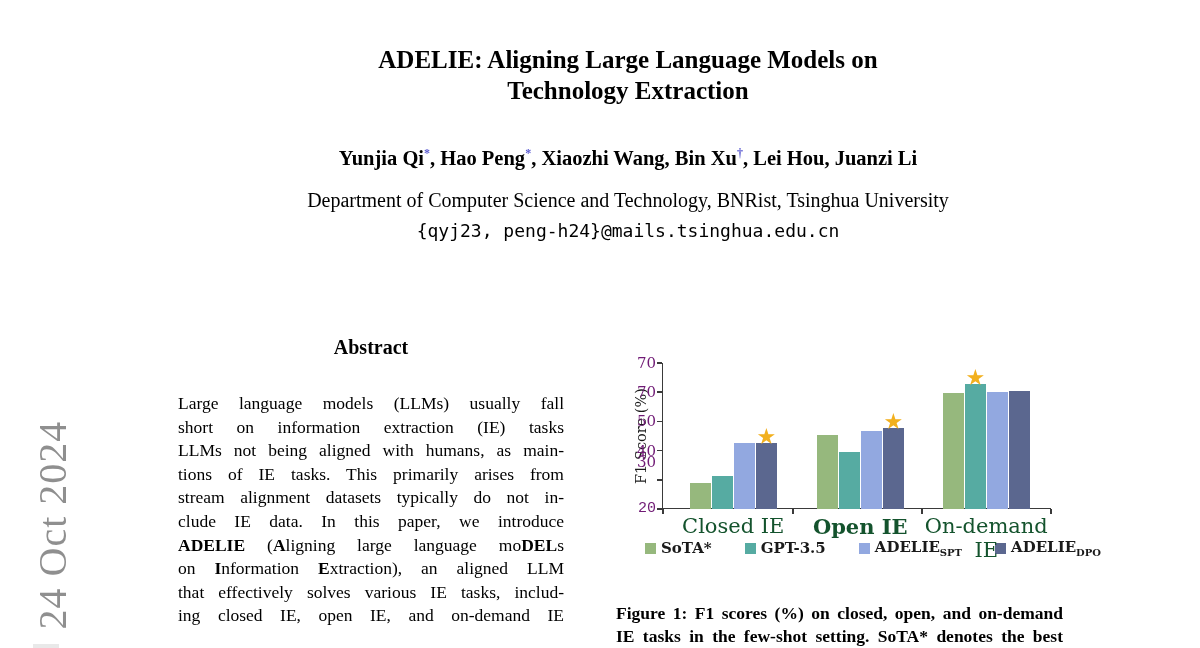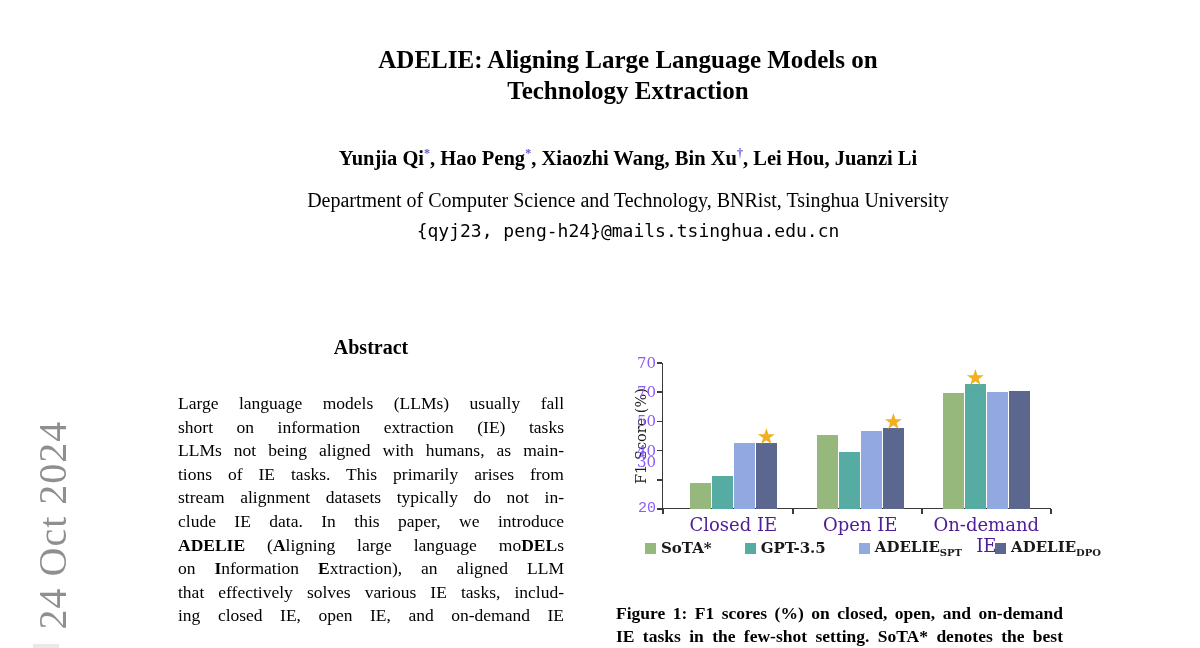--- a/index.html
+++ b/index.html
@@ -26,29 +26,29 @@
     font-size:40px;color:#8f8f8f;white-space:nowrap;letter-spacing:1px;}
   #arxiv-footer-peek{position:absolute;left:33px;top:644px;width:26px;height:4px;
     background:#e9e9e9;}
 
   
   #figure1-chart{position:absolute;left:628px;top:352px;width:475px;height:212px;
     font-family:"DejaVu Serif",serif;}
   #plot-area{position:absolute;left:34px;top:11px;width:389px;height:146px;
     border-left:1.6px solid #3a3a3a;border-bottom:1.6px solid #3a3a3a;box-sizing:border-box;}
   .ytick-label{position:absolute;left:0;width:28px;text-align:right;
-    font-size:15px;color:#8b5cf6;line-height:18px;}
+    font-size:15px;color:#701a75;line-height:18px;}
   .ytick-mark{position:absolute;left:29px;width:5px;height:1.6px;background:#3a3a3a;}
   .xtick-mark{position:absolute;width:1.6px;height:5px;top:157px;background:#3a3a3a;}
   .bar-group{position:absolute;bottom:55px;display:flex;align-items:flex-end;gap:1.5px;}
   .bar{width:20.5px;position:relative;}
   .star{position:absolute;top:-17px;left:50%;transform:translateX(-50%);
     font-size:22px;line-height:1;}
   .cat-label{position:absolute;top:162px;width:130px;text-align:center;
-    font-size:18px;color:#4c1d95;}
+    font-size:21px;color:#14532d;}
   #y-axis-title{position:absolute;left:13px;top:84px;
     transform:translate(-50%,-50%) rotate(-90deg);
     font-size:14.5px;white-space:nowrap;color:#1a1a1a;}
   #chart-legend{position:absolute;left:17px;top:186px;display:flex;gap:33px;align-items:center;}
   .leg-item{display:flex;align-items:center;gap:5px;font-size:15px;font-weight:600;color:#1a1a1a;}
   .leg-swatch{width:11px;height:11px;display:inline-block;}
   .leg-item sub{font-size:10px;font-weight:600;line-height:1;}
 
   #figure-caption{position:absolute;left:616px;top:602px;width:447px;
     font-size:17.5px;line-height:22.5px;}
@@ -132,21 +132,21 @@
     </div>
     <div class="cat-label" style="left: 40.25px;">Closed IE</div>
     <div class="bar-group" style="left: 189px;">
       <div class="bar" style="height: 73.876px; background: rgb(150, 184, 125);"></div>
       <div class="bar" style="height: 57.232px; background: rgb(86, 171, 162);"></div>
       <div class="bar" style="height: 78.256px; background: rgb(146, 168, 224);"></div>
       <div class="bar" style="height: 80.592px; background: rgb(91, 103, 143);">
         <span class="star" style="color: rgb(242, 176, 30);">★</span>
       </div>
     </div>
-    <div class="cat-label" style="left: 167.25px;">Open IE</div>
+    <div class="cat-label" style="left: 167.25px; font-weight: bold;">Open IE</div>
     <div class="bar-group" style="left: 315px;">
       <div class="bar" style="height: 116.216px; background: rgb(150, 184, 125);"></div>
       <div class="bar" style="height: 124.976px; background: rgb(86, 171, 162);">
         <span class="star" style="color: rgb(242, 176, 30);">★</span>
       </div>
       <div class="bar" style="height: 117.384px; background: rgb(146, 168, 224);"></div>
       <div class="bar" style="height: 117.968px; background: rgb(91, 103, 143);"></div>
     </div>
     <div class="cat-label" style="left: 293.25px;">On-demand IE</div>
   </div>

